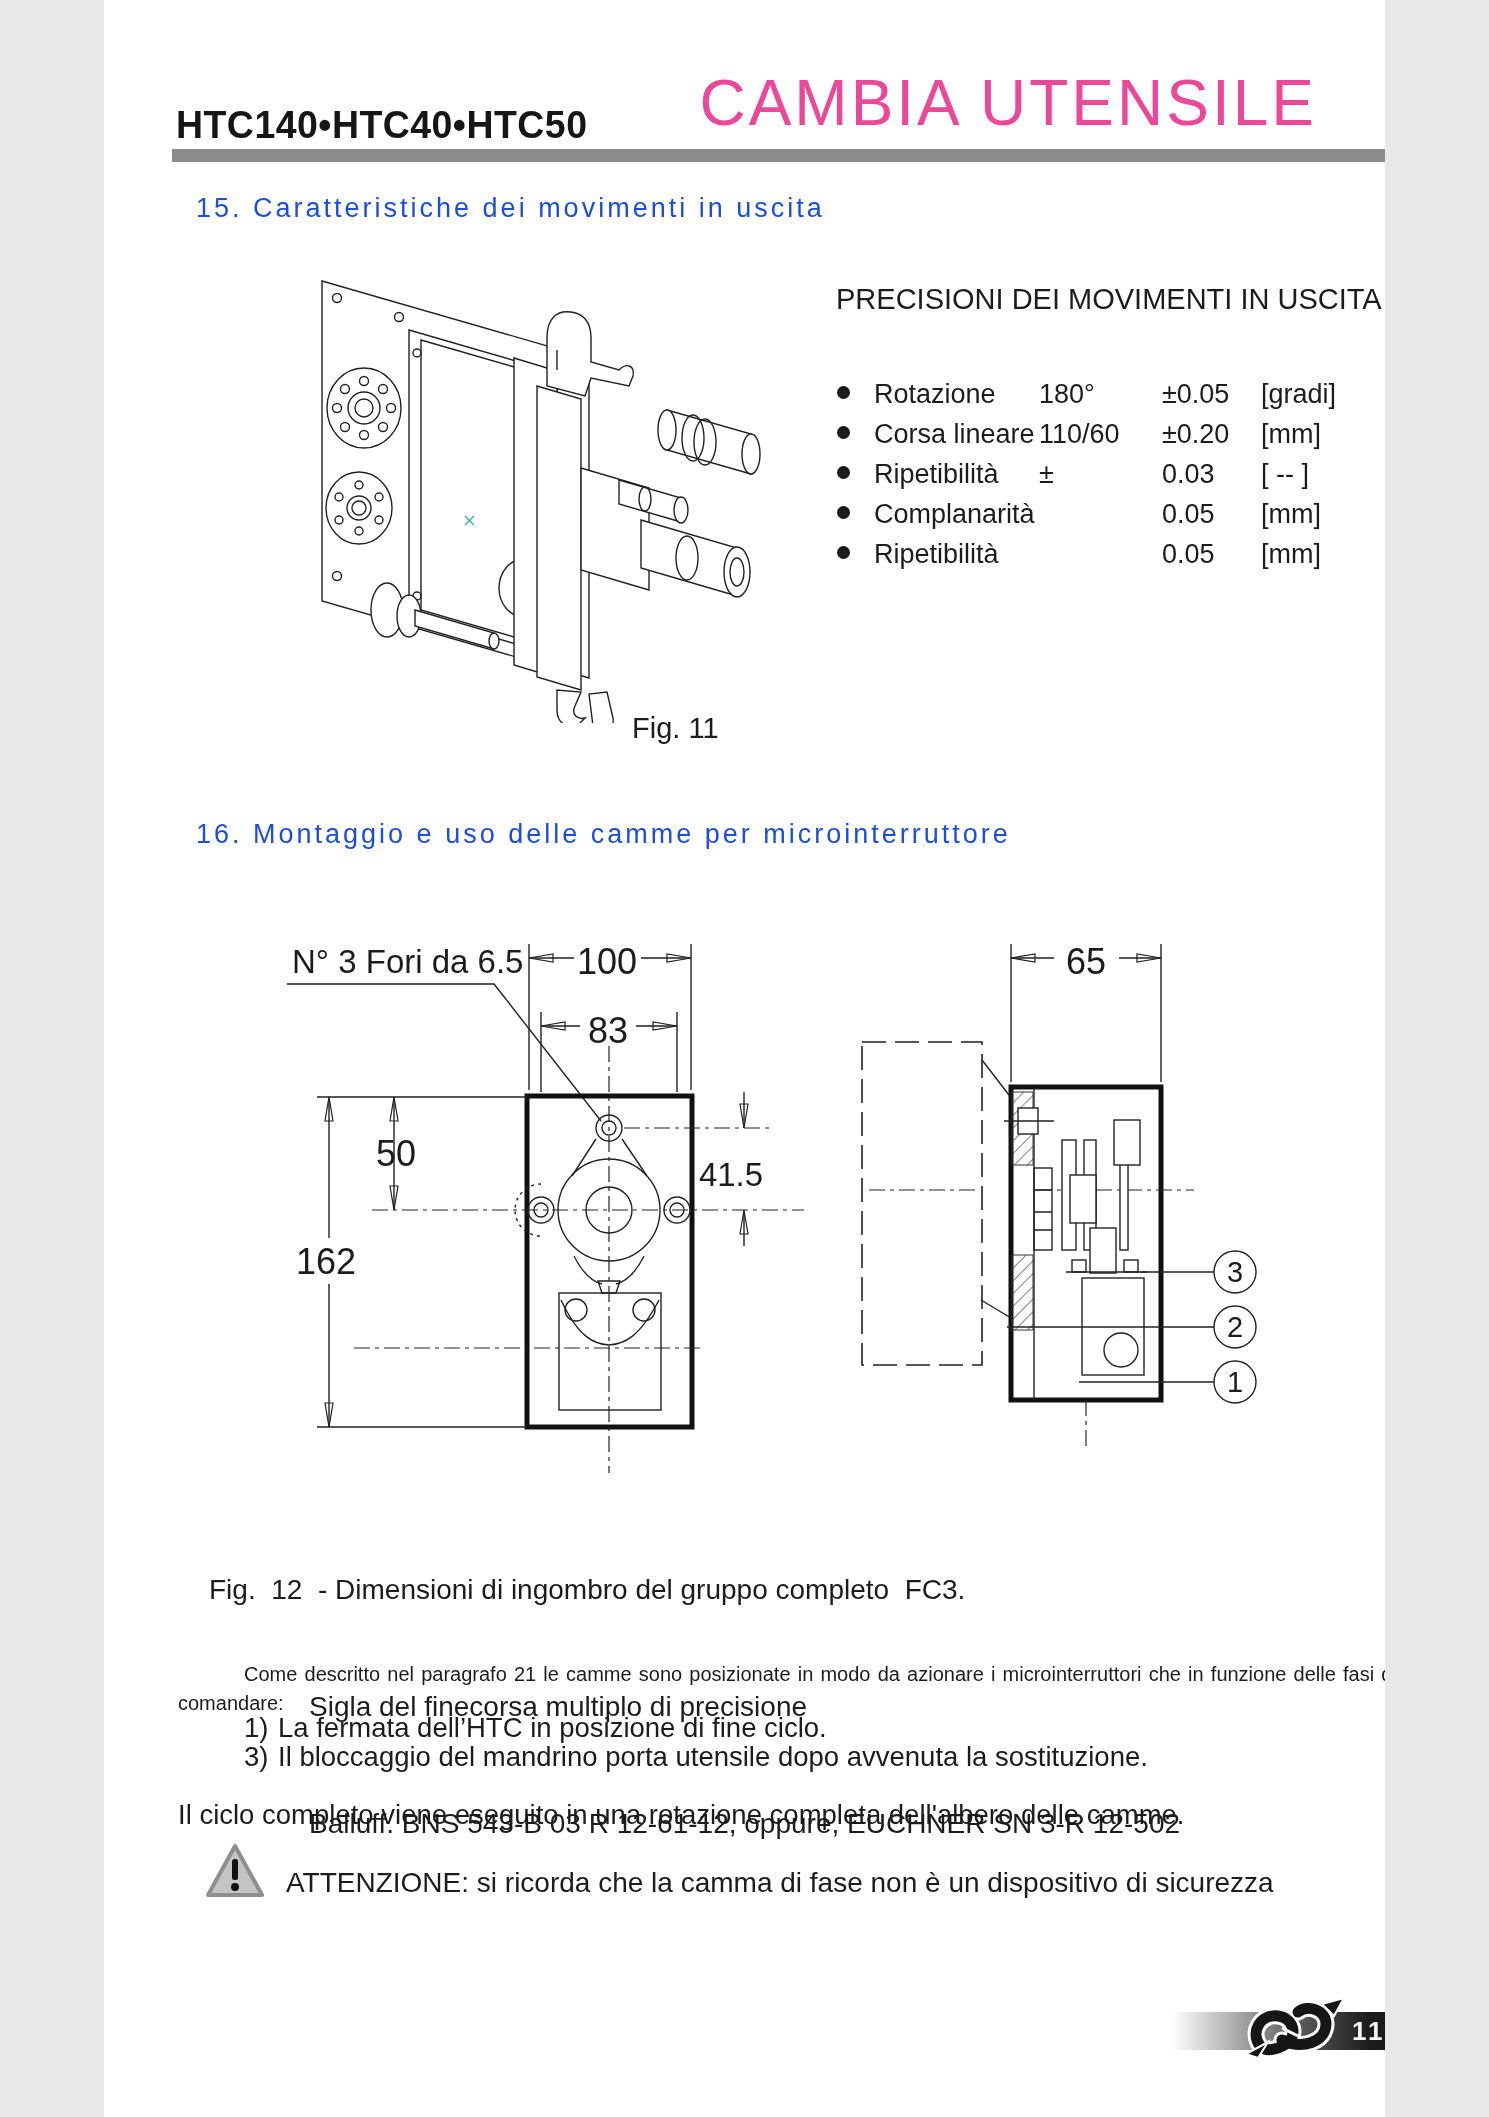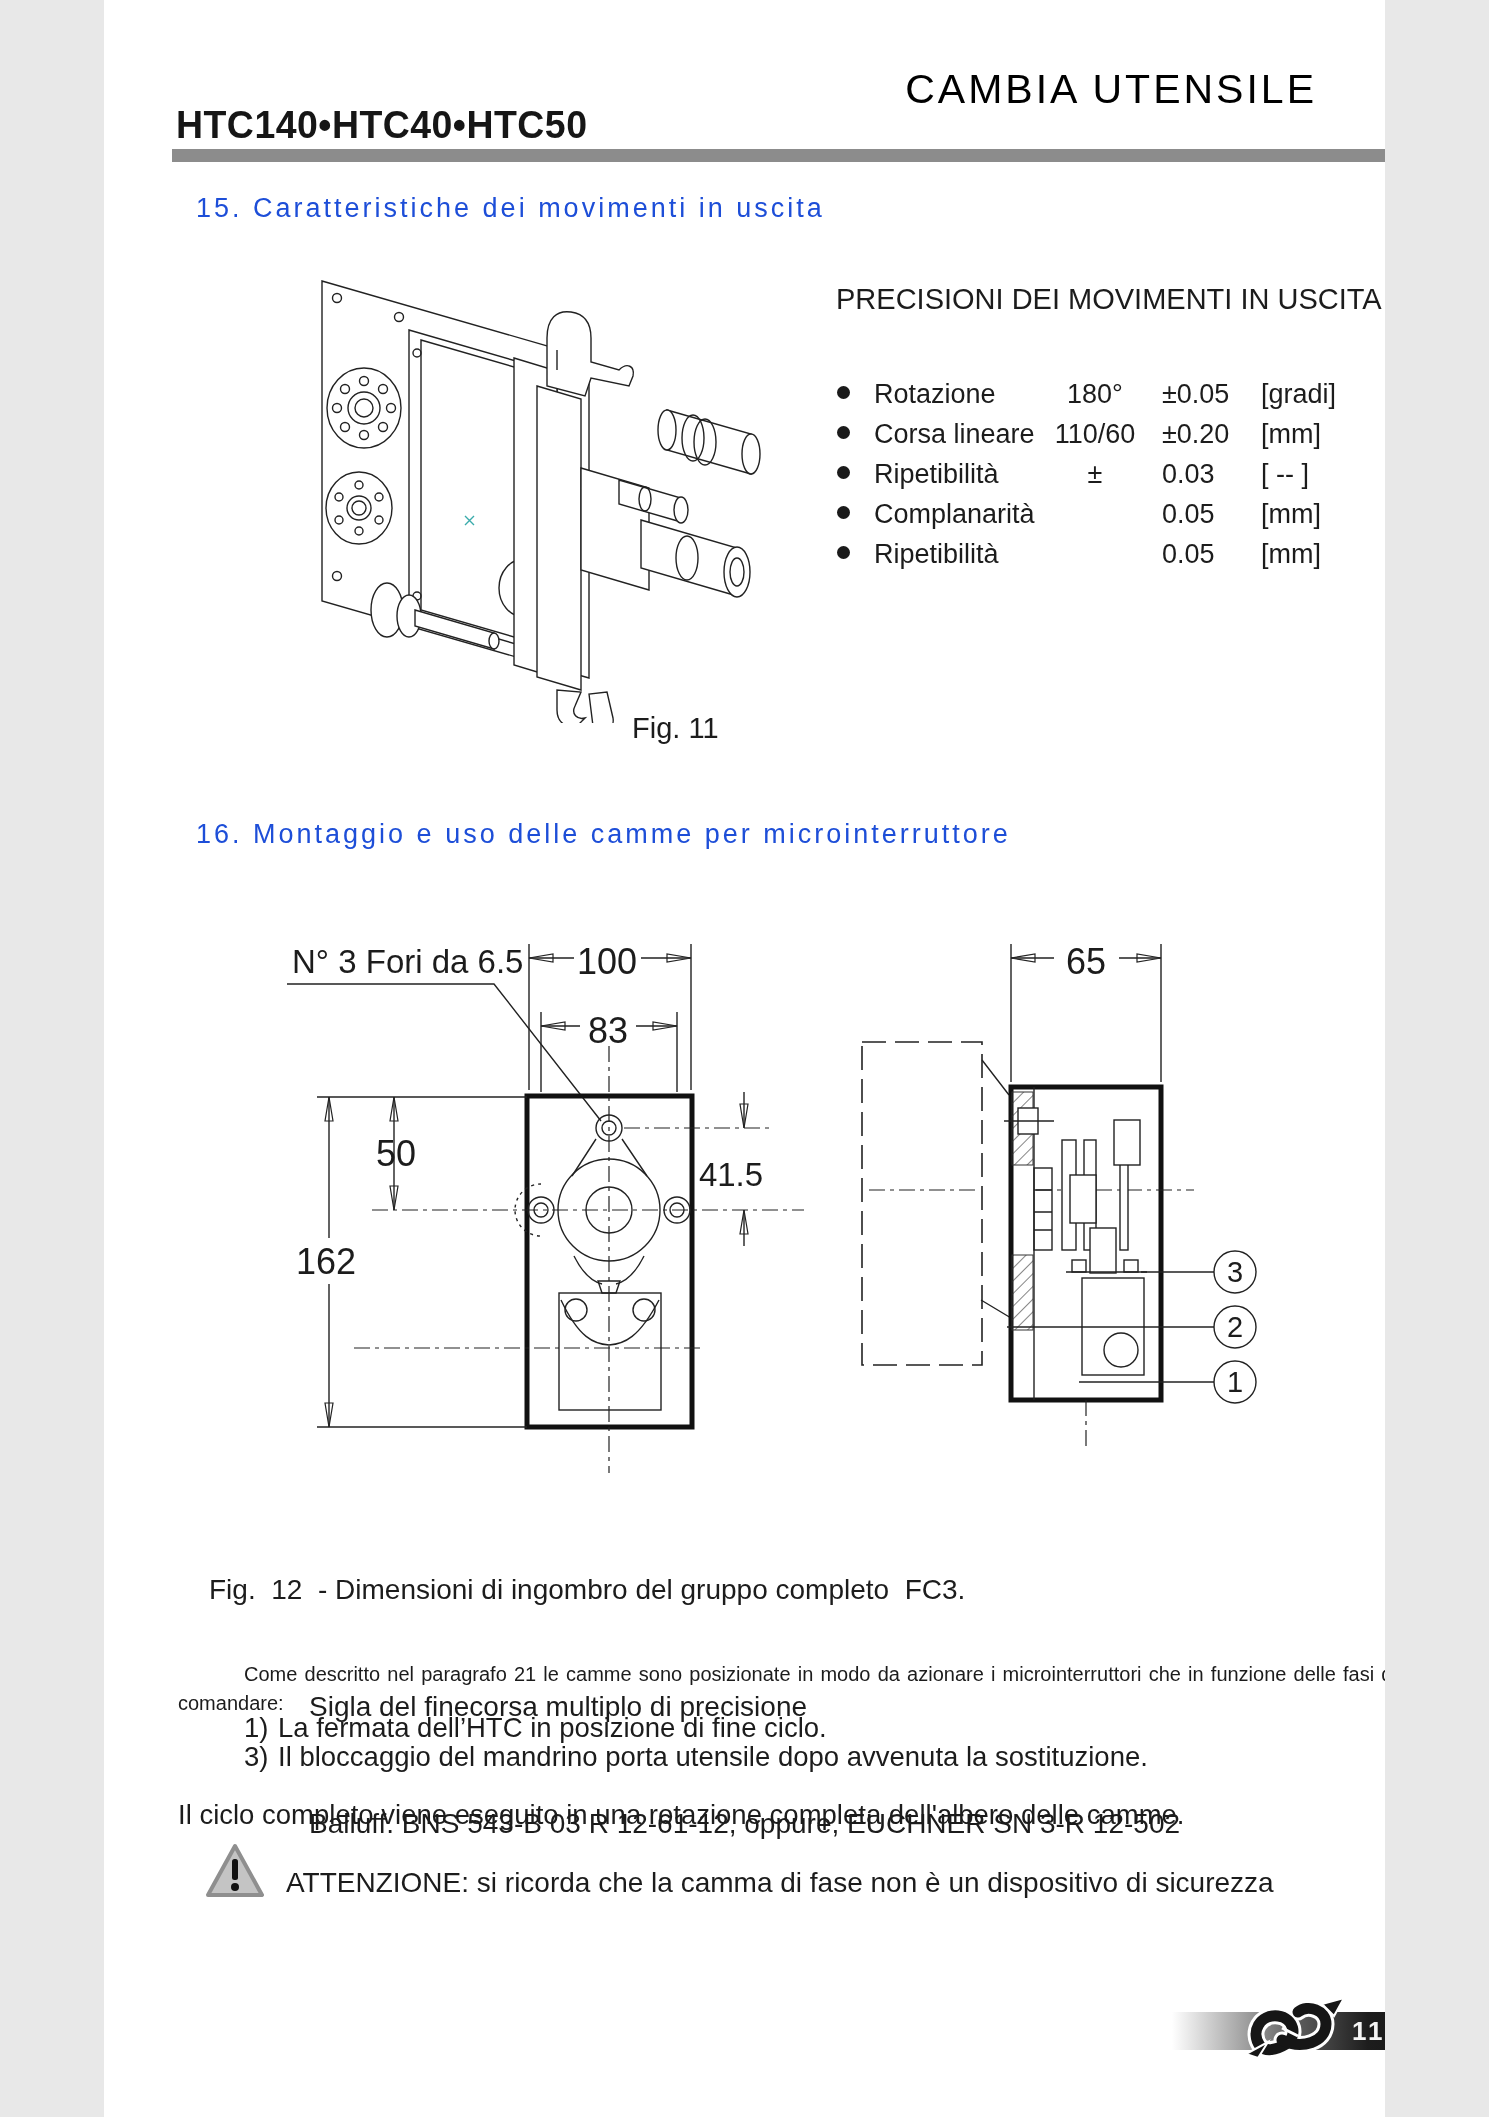--- a/index.html
+++ b/index.html
@@ -4,32 +4,32 @@
 <style>
   html,body{margin:0;padding:0;background:#e8e8e8;}
   #page{
     position:relative;width:1281px;height:2117px;background:#ffffff;
     margin:0 auto;overflow:hidden;
     font-family:"Liberation Sans", sans-serif;color:#1c1c1c;
   }
   .abs{position:absolute;}
   
   .models{left:72px;top:103px;font-size:39px;font-weight:700;letter-spacing:0.5px;color:#161616;transform:scaleX(.96);transform-origin:left;}
-  .doc-title{right:68px;top:66px;font-size:41px;font-weight:400;letter-spacing:3px;color:#000000;}
+  .doc-title{right:68px;top:66px;font-size:64px;font-weight:400;letter-spacing:3px;color:#ec4899;}
   .header-rule{left:68px;top:149px;width:1353px;height:13px;background:#8c8c8c;}
   
   .sec-heading{font-size:27px;font-weight:400;letter-spacing:3px;color:#1d4ed8;}
   #s15-heading{left:92px;top:193px;}
   #s16-heading{left:92px;top:819px;}
   
   .prec-title{left:732px;top:283px;font-size:29px;color:#1c1c1c;}
   .spec-row{left:0;width:1489px;height:40px;font-size:27px;}
   .spec-bullet{position:absolute;left:733px;top:7px;width:13px;height:13px;border-radius:50%;background:#1a1a1a;}
   .spec-label{position:absolute;left:770px;top:0;}
-  .spec-val{position:absolute;left:935px;top:0;width:112px;text-align:center;}
+  .spec-val{position:absolute;left:935px;top:0;width:112px;text-align:left;}
   .spec-tol{position:absolute;left:1058px;top:0;}
   .spec-unit{position:absolute;left:1157px;top:0;}
   .fig-label{font-size:29px;color:#1c1c1c;}
   
   .caption{left:105px;top:1492px;font-size:28px;line-height:39px;white-space:pre-wrap;}
   .caption .cap-indent{padding-left:100px;}
   .body-par{left:74px;top:1660px;width:1350px;font-size:20px;line-height:28.5px;text-align:justify;text-indent:66px;}
   .num-list{left:140px;top:1714px;font-size:27.5px;line-height:28.5px;}
   .num-list .li{height:28.5px;}
   .num-list .num{display:inline-block;width:34px;}

